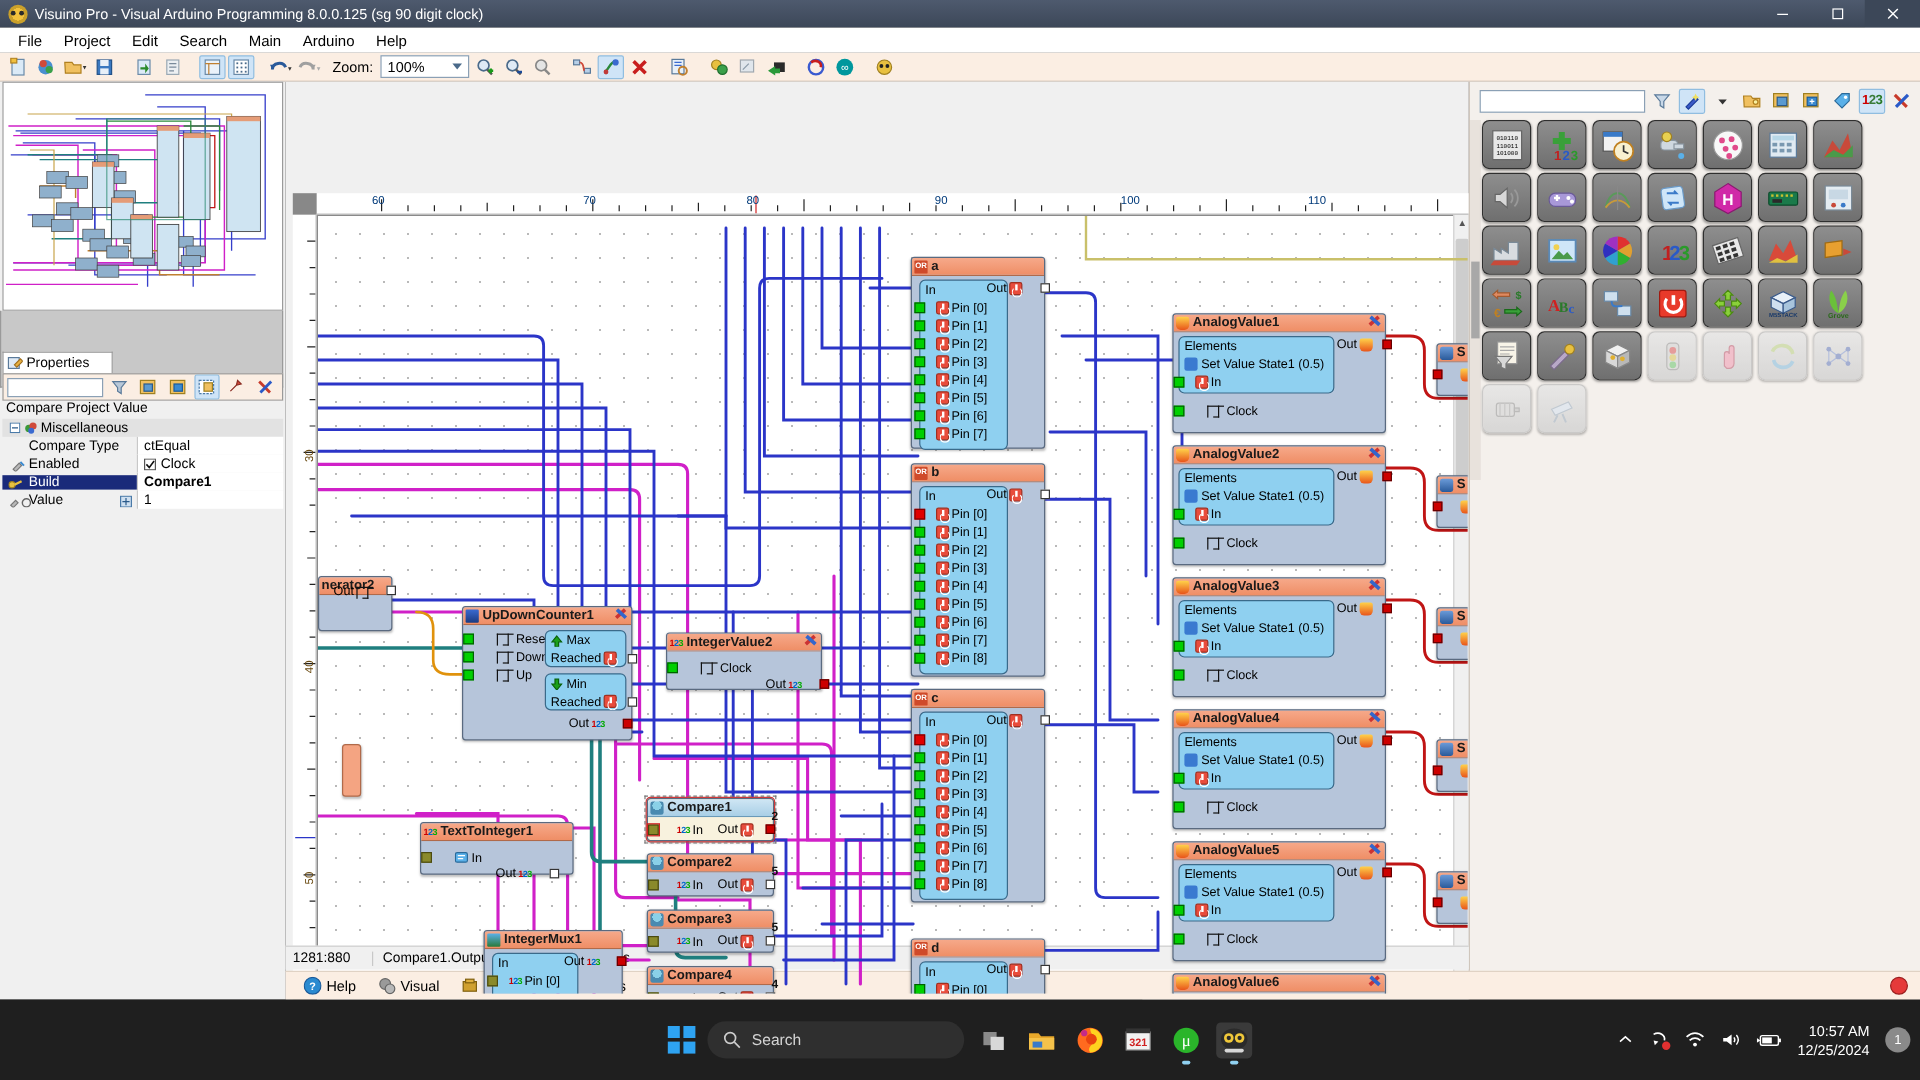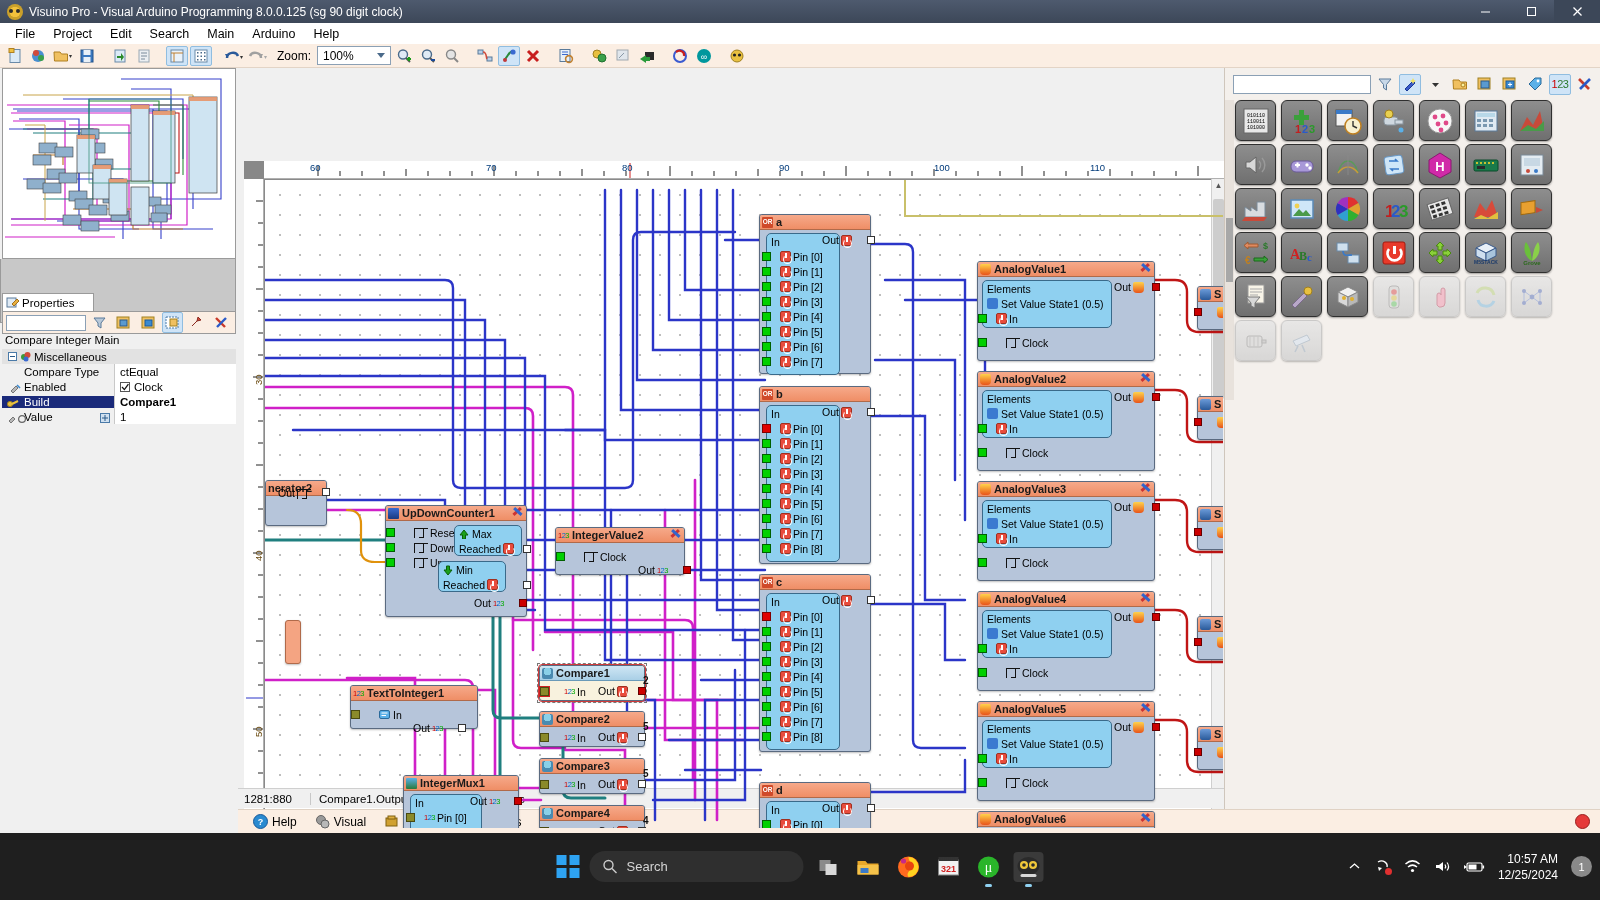--- a/index.html
+++ b/index.html
@@ -131,21 +131,21 @@
   .pin-out{position:absolute;width:8px;height:8px;background:#fff;border:1px solid #333;}
   .pin-out.filled{background:#c00;border-color:#600;}
   .lbl-out{position:absolute;font-size:10.5px;display:flex;align-items:center;gap:2px;}
   .ico-sm{width:11px;height:11px;display:inline-block;flex:0 0 auto;border-radius:1px;}
   .ico-or{background:#cf4a2a;color:#fff;font-size:6.5px;font-weight:bold;
      display:flex;align-items:center;justify-content:center;line-height:1;}
   .ico-pwr{background:#e84c3c;border:1px solid #a03020;border-radius:2px;position:relative;}
   .ico-pwr:before{content:"";position:absolute;left:4px;top:1px;width:2px;height:5px;background:#fff;}
   .ico-pwr:after{content:"";position:absolute;left:1.5px;top:3px;width:7px;height:7px;
      border:1.5px solid #fff;border-radius:50%;border-top-color:transparent;}
-  .ico-123{font-size:7.5px;font-weight:normal;letter-spacing:-0.5px;line-height:11px;}
+  .ico-123{font-size:7.5px;font-weight:bold;letter-spacing:-0.5px;line-height:11px;}
   .ico-123 .n1{color:#c00;} .ico-123 .n2{color:#06c;} .ico-123 .n3{color:#0a0;}
   .ico-clk{width:13px;height:9px;position:relative;display:inline-block;}
   .ico-clk:before{content:"";position:absolute;left:0;top:0;width:13px;height:9px;
      border-left:1.5px solid #111;border-top:1.5px solid #111;}
   .ico-clk:after{content:"";position:absolute;left:5px;top:0;width:4px;height:9px;
      border-right:1.5px solid #111;border-bottom:1.5px solid #111;}
   .ico-wr{width:12px;height:11px;position:relative;display:inline-block;}
   .ico-wr:before{content:"";position:absolute;left:0;top:2px;width:10px;height:2.5px;
      background:#c33;transform:rotate(-42deg);}
   .ico-wr:after{content:"";position:absolute;left:1px;top:2px;width:10px;height:2.5px;
@@ -556,21 +556,21 @@
           </svg>
         </div>
       <div class="rp-ico">
         <svg width="15" height="15">
             <path d="M2 3 l9 9" stroke="#c83a2a" stroke-width="2.4"></path>
             <path d="M12 3 l-9 9" stroke="#2a5ac8" stroke-width="2.4"></path>
           </svg>
         </div>
     </div>
 
-    <div class="props-header">Compare Integer Main</div>
+    <div class="props-header">Compare Project Value</div>
 
     <div class="props-grid">
       <div class="pg-row pg-cat">
         <span style="display:inline-flex;align-items:center;gap:3px;margin-left:-14px;">
           <svg width="9" height="9">
               <rect x="0.5" y="0.5" width="8" height="8" fill="#fff" stroke="#4a7aa8"></rect>
               <line x1="2" y1="4.5" x2="7" y2="4.5" stroke="#2a5a8a"></line>
             </svg>
           <svg width="11" height="11">
               <circle cx="4" cy="6" r="3" fill="#3a9a3a"></circle>
@@ -1307,21 +1307,21 @@
                   </svg>
                 <span>Max</span>
                 </div>
               <div class="pinrow" style="padding-left:4px;gap:2px;">
                 <span>Reached</span>
                 <span class="ico-sm ico-pwr"></span>
                 </div>
             </div>
             <span class="pin-out" style="position:absolute;left:137px;top:24px;"></span>
 
-            <div class="pingroup" style="left:52px;top:40px;width:68px;height:31px;">
+            <div class="pingroup" style="left:68px;top:40px;width:68px;height:31px;">
               <div class="pinrow" style="padding-left:4px;gap:3px;">
                 <svg width="10" height="10">
                     <path d="M5 10 l4-5 l-2.5 0 l0-4 l-3 0 l0 4 l-2.5 0z" fill="#1aa01a" stroke="#0a600a"></path>
                   </svg>
                 <span>Min</span>
                 </div>
               <div class="pinrow" style="padding-left:4px;gap:2px;">
                 <span>Reached</span>
                 <span class="ico-sm ico-pwr"></span>
                 </div>

